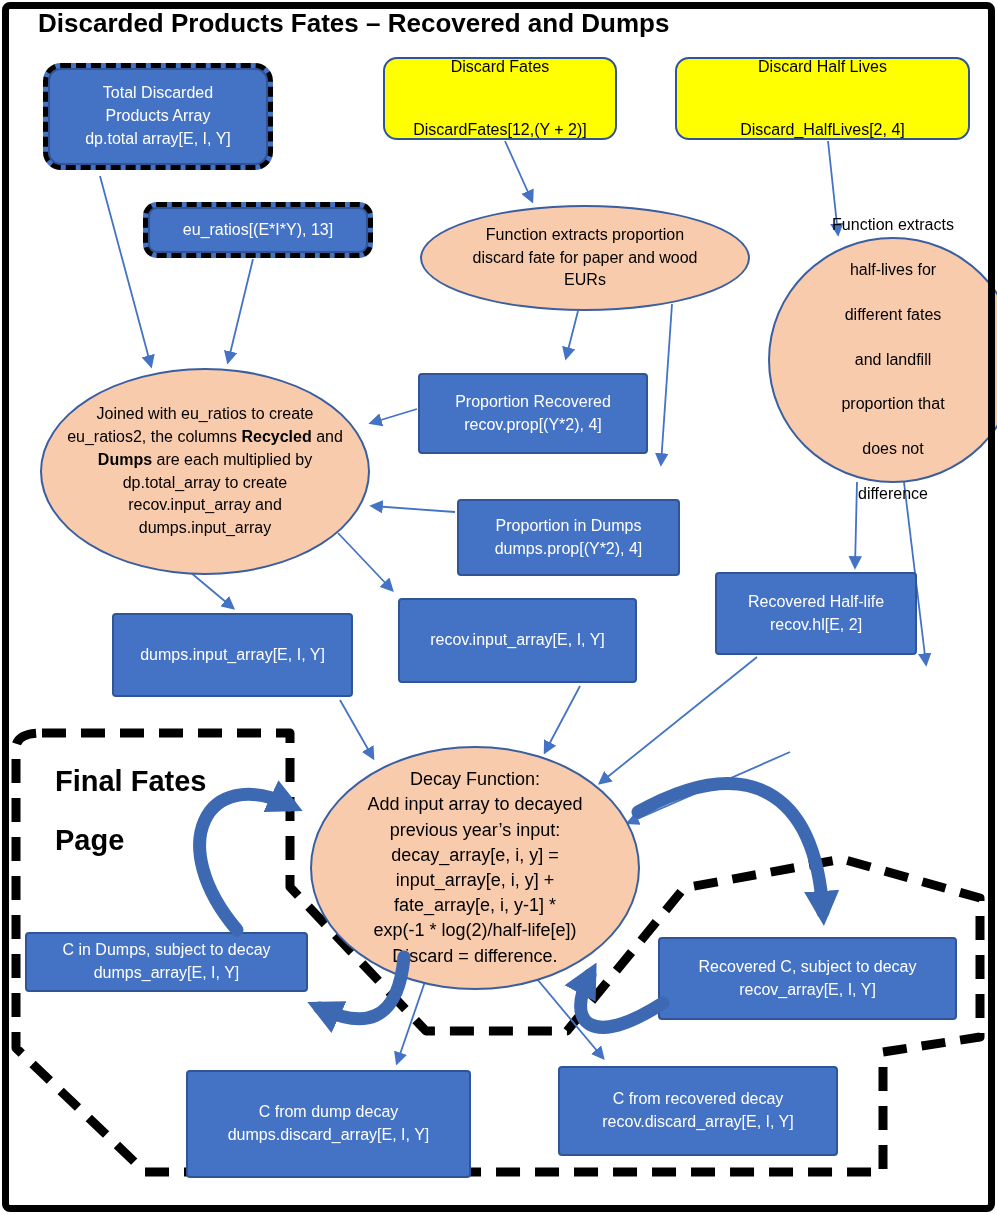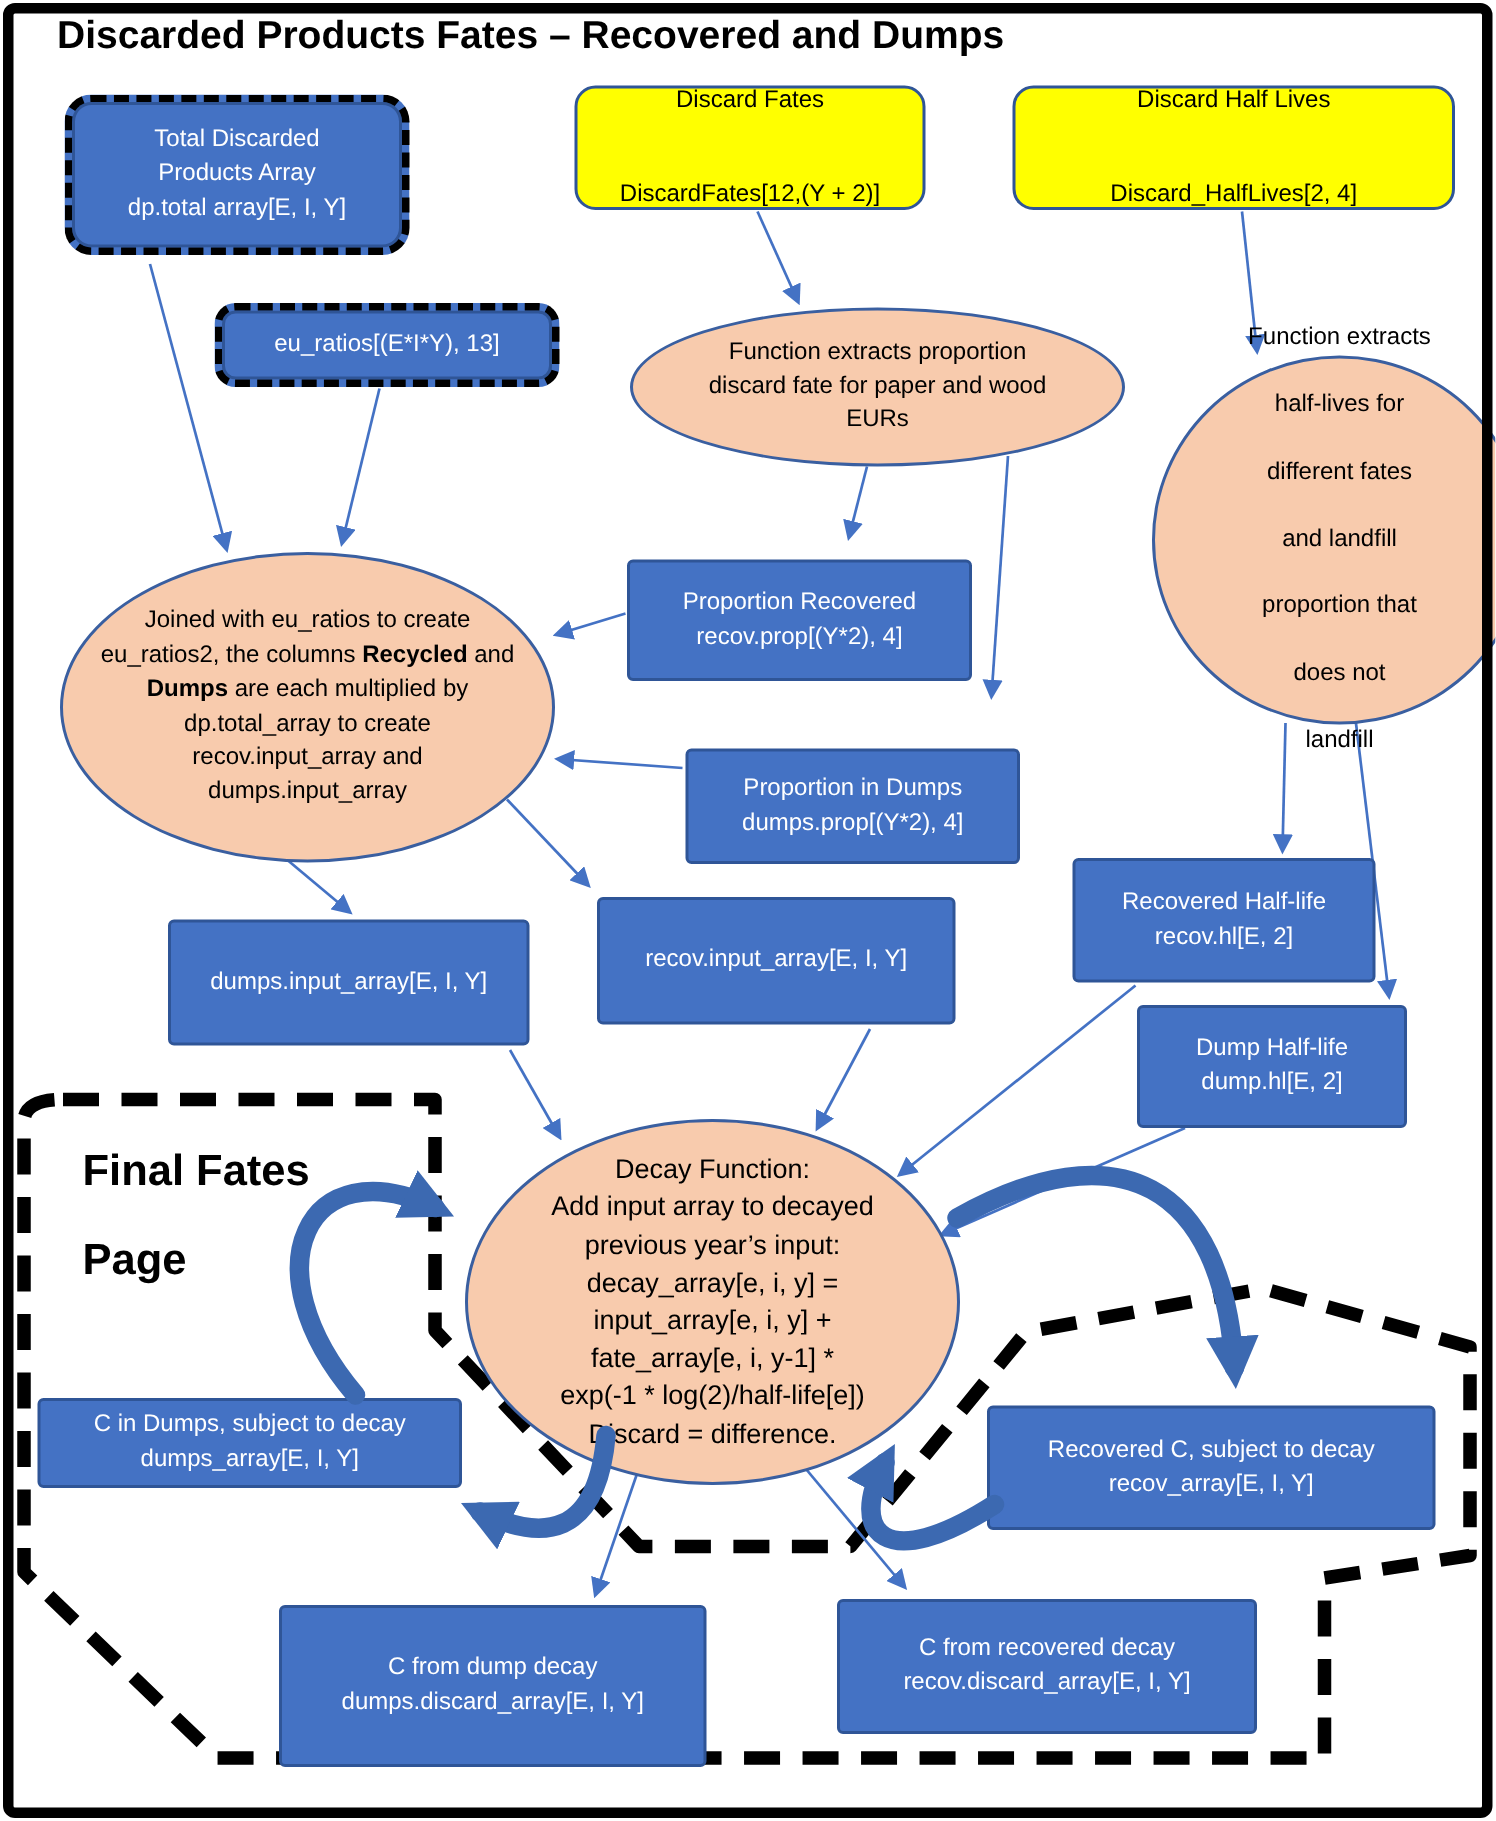--- a/index.html
+++ b/index.html
@@ -85,21 +85,21 @@
     <div>EURs</div>
   </div>
 
   <div class="node peach" style="left:768px;top:237px;width:250px;height:246px;gap:22px;">
     <div>Function extracts</div>
     <div>half-lives for</div>
     <div>different fates</div>
     <div>and landfill</div>
     <div>proportion that</div>
     <div>does not</div>
-    <div>landfill</div>
+    <div>difference</div>
   </div>
 
   <div class="node blue" style="left:418px;top:373px;width:230px;height:81px;">
     <div>Proportion Recovered</div>
     <div>recov.prop[(Y*2), 4]</div>
   </div>
 
   <div class="node blue" style="left:457px;top:472px;width:223px;height:77px;margin-top:27px;">
     <div>Proportion in Dumps</div>
     <div>dumps.prop[(Y*2), 4]</div>
@@ -115,24 +115,20 @@
 
   <div class="node blue" style="left:398px;top:598px;width:239px;height:85px;">
     <div>recov.input_array[E, I, Y]</div>
   </div>
 
   <div class="node blue" style="left:715px;top:572px;width:202px;height:83px;">
     <div>Recovered Half-life</div>
     <div>recov.hl[E, 2]</div>
   </div>
 
-  <div class="node blue" style="left:758px;top:670px;width:180px;height:82px;">
-    <div>Dump Half-life</div>
-    <div>dump.hl[E, 2]</div>
-  </div>
 
   <div class="node peach decay" style="left:310px;top:746px;width:330px;height:244px;">
     <div>Decay Function:</div>
     <div>Add input array to decayed</div>
     <div>previous year’s input:</div>
     <div>decay_array[e, i, y] =</div>
     <div>input_array[e, i, y] +</div>
     <div>fate_array[e, i, y-1] *</div>
     <div>exp(-1 * log(2)/half-life[e])</div>
     <div>Discard = difference.</div>

